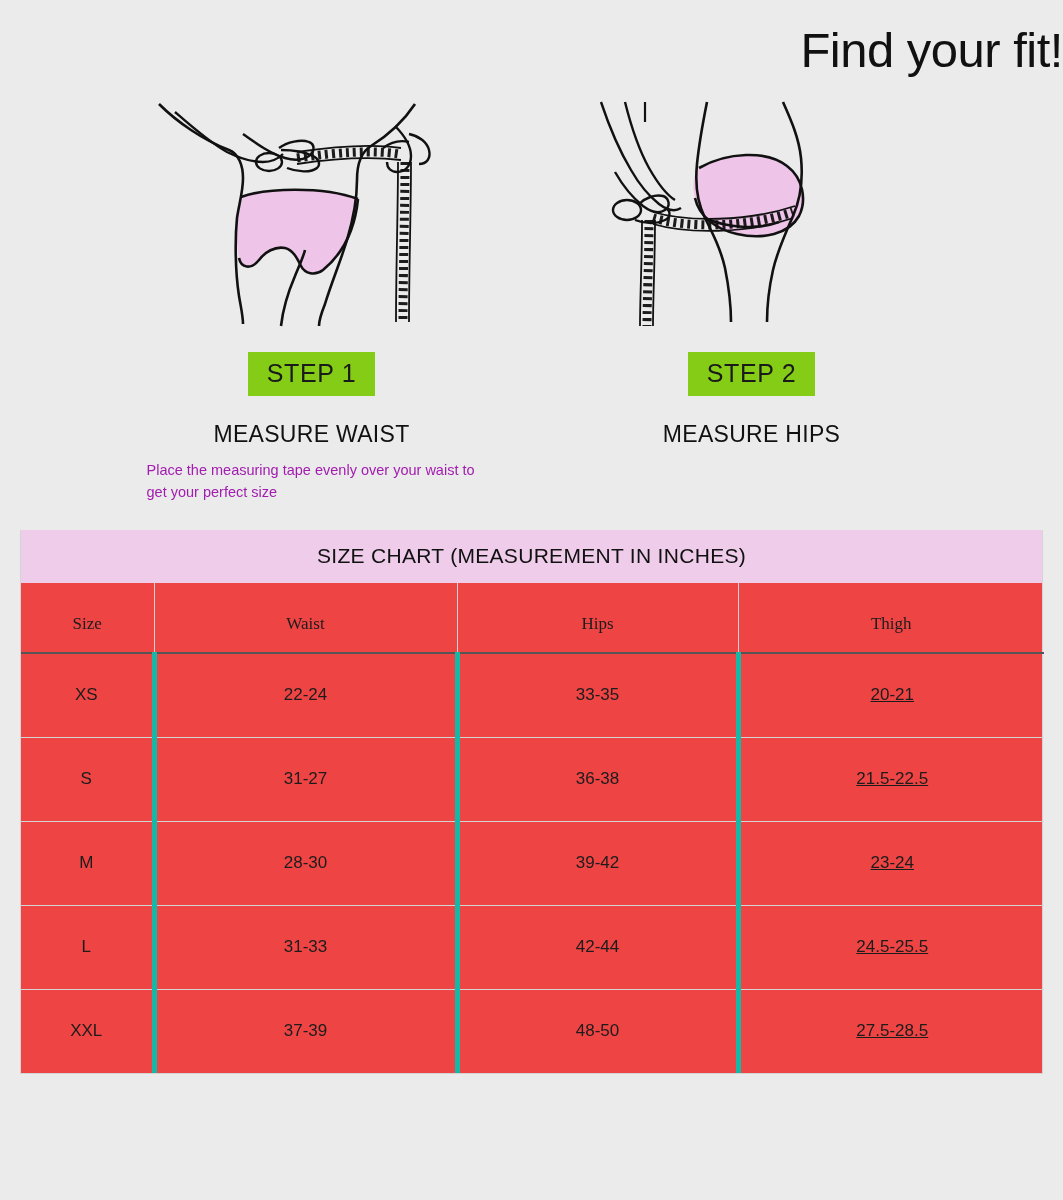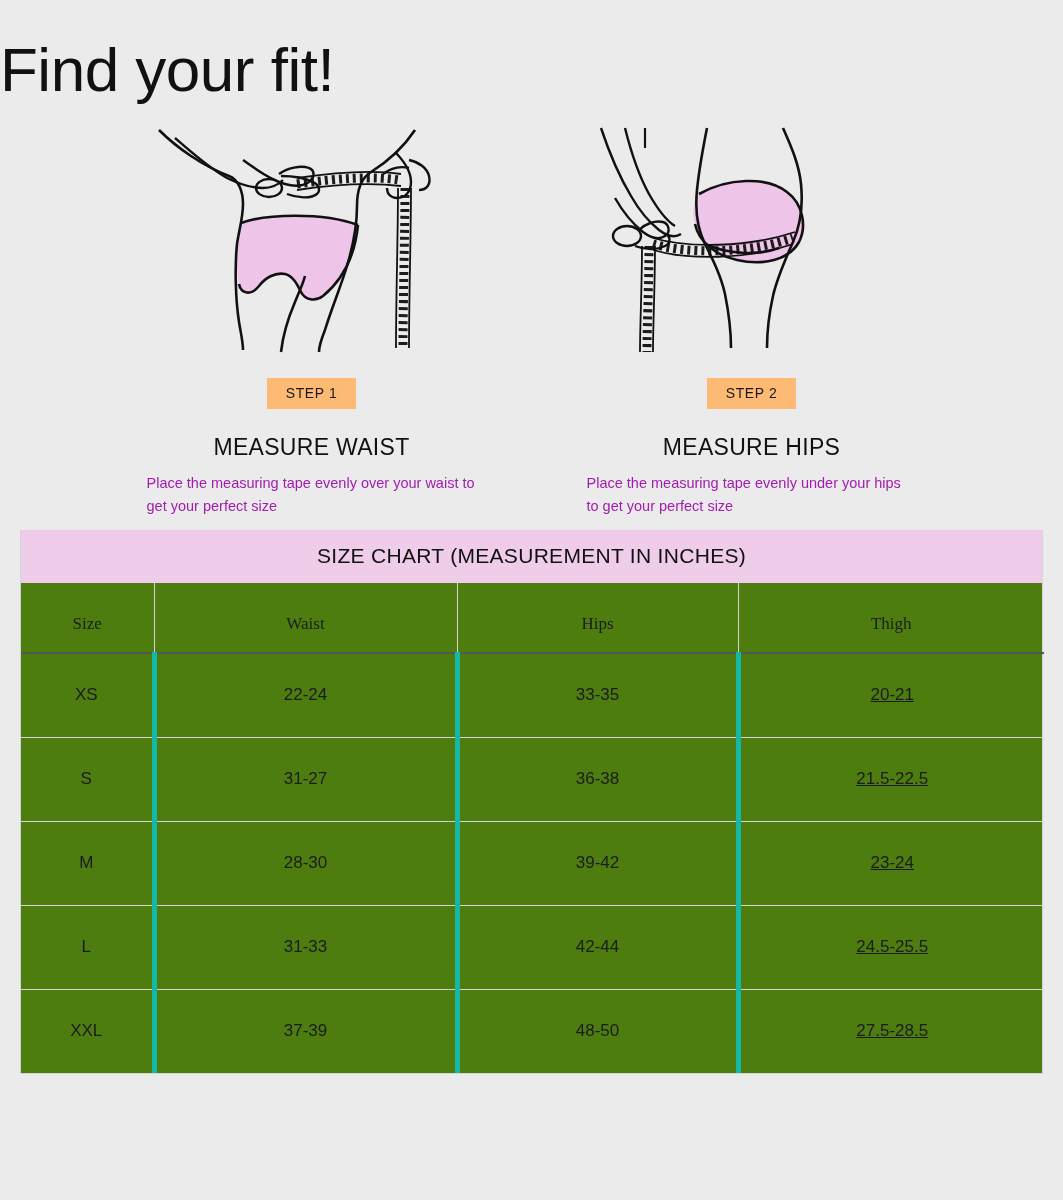--- a/index.html
+++ b/index.html
@@ -13,25 +13,25 @@
   }
   .page {
     position: relative;
     width: 1063px;
     height: 1200px;
     background: #ebebeb;
   }
 
   
   .title {
-    text-align: left;
-    font-size: 62px;
+    text-align: right;
+    font-size: 49px;
     font-weight: 400;
     letter-spacing: -0.5px;
-    padding-top: 36px;
+    padding-top: 24px;
     line-height: 1.1;
     color: #111;
   }
 
   
   .steps {
     display: flex;
     justify-content: center;
     gap: 0px;
     margin-top: 22px;
@@ -43,23 +43,23 @@
     align-items: center;
   }
   .illo {
     height: 232px;
     display: flex;
     align-items: flex-start;
     justify-content: center;
     width: 100%;
   }
   .step-badge {
-    background: #fdba74;
+    background: #84cc16;
     color: #1a1a1a;
-    font-size: 14px;
+    font-size: 25px;
     letter-spacing: 0.6px;
     padding: 7px 19px 8px;
     margin-top: 20px;
   }
   .step-heading {
     font-size: 23px;
     letter-spacing: 0.3px;
     margin-top: 25px;
     color: #111;
   }
@@ -73,21 +73,21 @@
   }
 
   
   .chart-wrap {
     position: absolute;
     left: 20px;
     top: 530px;
     width: 1023px;
     border: 1px solid #d4d4d4;
     border-top: none;
-    background: #4d7c0f;
+    background: #ef4444;
   }
   .chart-title {
     background: #eeccea;
     text-align: center;
     font-size: 21px;
     letter-spacing: 0.3px;
     padding: 14px 0 15px;
     color: #111;
   }
   table {
@@ -194,21 +194,20 @@
 
           <path d="M62 120 C62 160 60 198 60 226" stroke="#111" stroke-width="9" stroke-dasharray="3 4" fill="none" opacity="0.95"></path>
           <path d="M55 120 C55 160 53 198 53 226" stroke="#111" stroke-width="1.8" fill="none"></path>
           <path d="M68 120 C68 160 66 198 66 226" stroke="#111" stroke-width="1.8" fill="none"></path>
 
           <path d="M58 2 L58 22" stroke="#111" stroke-width="2.2" fill="none"></path>
         </svg>
       </div>
       <div class="step-badge">STEP 2</div>
       <div class="step-heading">MEASURE HIPS</div>
-      <div class="step-desc">Place the measuring tape evenly under your hips to get your perfect size</div>
     </div>
   </div>
 
   <div class="chart-wrap">
     <div class="chart-title">SIZE CHART (MEASUREMENT IN INCHES)</div>
     <table>
       <colgroup>
         <col class="c0">
           <col class="c1">
           <col class="c2">

